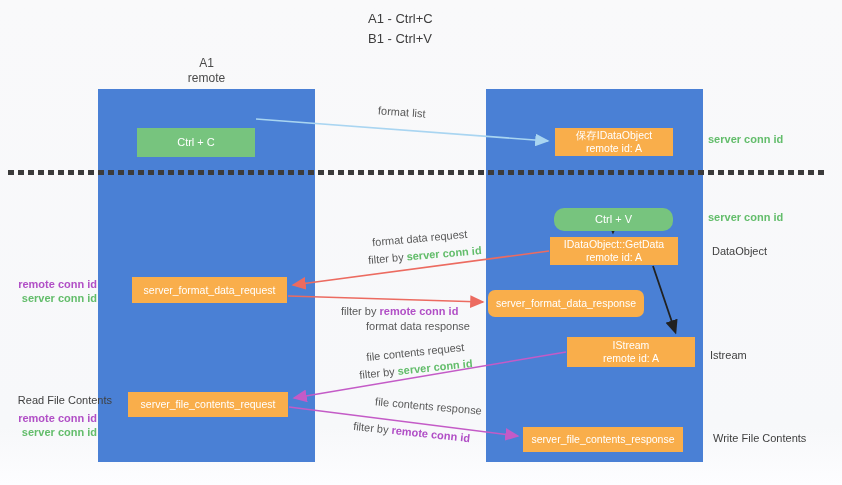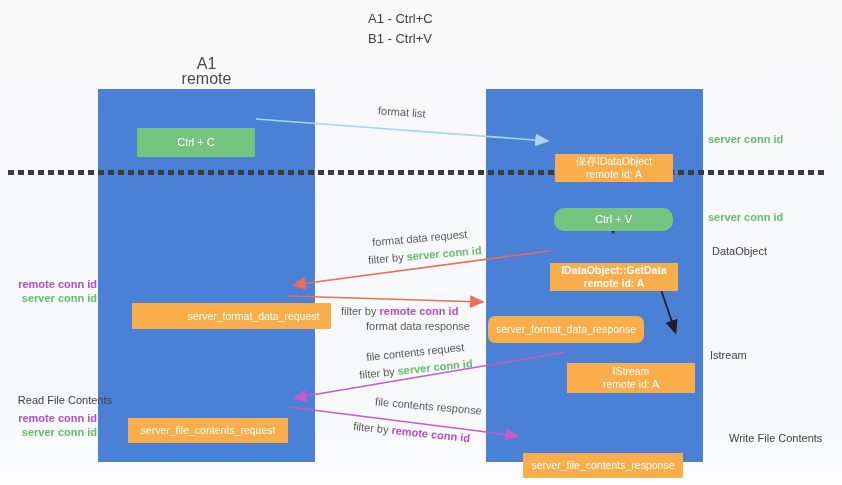--- a/index.html
+++ b/index.html
@@ -11,31 +11,31 @@
   }
   .title {
     position:absolute; left:368px; top:9px;
     font-size:13px; line-height:20px; color:#3d3d3d; white-space:pre;
   }
   .lane { position:absolute; top:89px; height:373px; width:217px; background:#4A80D5; }
   .lane-a { left:98px; }
   .lane-b { left:486px; }
   .lane-header {
     position:absolute; top:56px; width:217px; text-align:center;
-    font-size:16px; line-height:15px; color:#4a4a4a;
+    font-size:12px; line-height:15px; color:#4a4a4a;
   }
   .lane-header-a { left:98px; }
   .lane-header-b { left:486px; }
   .node {
     position:absolute; display:flex; flex-direction:column;
     align-items:center; justify-content:center;
     color:#ffffff; text-align:center; font-size:11px; line-height:13px;
     white-space:nowrap;
   }
-  .node.small { font-size:10.5px;margin-top:26px; }
+  .node.small { font-size:10.5px; }
   .green  { background:#77C47E;margin-top:24px; }
   .orange { background:#F9AE4B; }
   .dotted {
     position:absolute; left:8px; top:170px; width:818px; height:5px;
     background:repeating-linear-gradient(90deg,#3b3b3b 0 6px,transparent 6px 10px);
   }
   .alabel {
     position:absolute; font-size:11px; color:#595959; white-space:nowrap;
   }
   .hl-green  { color:#63BD6B; font-weight:bold; }
@@ -92,25 +92,25 @@
   <div class="node green" style="left:137px; top:104px; width:118px; height:29px;">
     <span>Ctrl + C</span>
   </div>
   <div class="node orange small" style="left:555px; top:128px; width:118px; height:28px;">
     <span>保存IDataObject</span>
     <span>remote id: A</span>
   </div>
   <div class="node green" style="left:554px; top:184px; width:119px; height:23px;border-radius:10px;">
     <span>Ctrl + V</span>
   </div>
-  <div class="node orange small" style="left:550px; top:237px; width:128px; height:28px;font-weight:bold;">
+  <div class="node orange small" style="left:550px; top:237px; width:128px; height:28px;">
     <span>IDataObject::GetData</span>
     <span>remote id: A</span>
   </div>
-  <div class="node orange small" style="left:132px; top:277px; width:155px; height:26px;padding-left:44px;">
+  <div class="node orange small" style="left:132px; top:277px; width:155px; height:26px;">
     <span>server_format_data_request</span>
   </div>
   <div class="node orange small" style="left:488px; top:290px; width:156px; height:27px;border-radius:7px;">
     <span>server_format_data_response</span>
   </div>
   <div class="node orange small" style="left:567px; top:337px; width:128px; height:30px;">
     <span>IStream</span>
     <span>remote id: A</span>
   </div>
   <div class="node orange small" style="left:523px; top:427px; width:160px; height:25px;">
@@ -141,15 +141,15 @@
   <div class="ann right-align" style="left:0; top:394px; width:112px;">Read File Contents</div>
   <div class="ann right-align" style="left:0; top:411px; width:97px; line-height:14px;">
     <div class="ann-bold-purple">remote conn id</div>
     <div class="ann-bold-green">server conn id</div>
   </div>
 
   <div class="ann ann-bold-green" style="left:708px; top:133px;">server conn id</div>
   <div class="ann ann-bold-green" style="left:708px; top:211px;">server conn id</div>
   <div class="ann" style="left:712px; top:245px;">DataObject</div>
   <div class="ann" style="left:710px; top:349px;">Istream</div>
-  <div class="ann" style="left:729px; top:432px;">Write File Contents</div>
+  <div class="ann" style="left:713px; top:432px;">Write File Contents</div>
 
 </div>
 
 </body></html>

